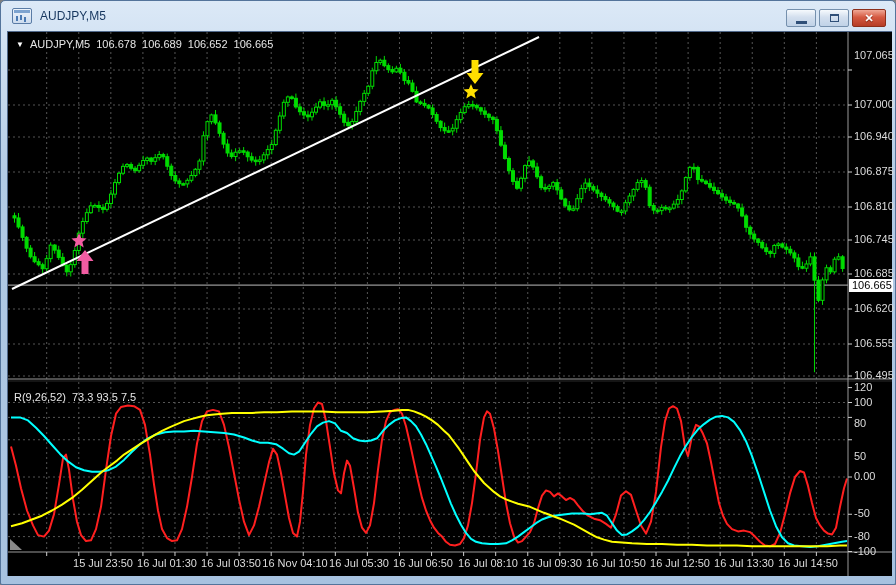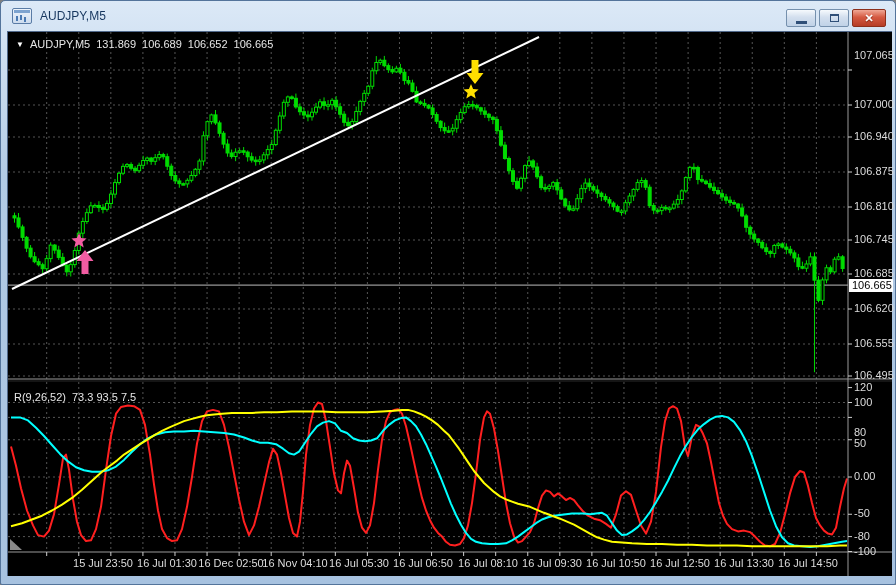--- a/index.html
+++ b/index.html
@@ -566,21 +566,21 @@
         <line x1="680.1000000000003" y1="520" x2="680.1000000000003" y2="524" stroke="#cfcfcf" stroke-width="1"></line>
         <line x1="712.1700000000003" y1="520" x2="712.1700000000003" y2="524" stroke="#cfcfcf" stroke-width="1"></line>
         <line x1="744.2400000000004" y1="520" x2="744.2400000000004" y2="524" stroke="#cfcfcf" stroke-width="1"></line>
         <line x1="776.3100000000004" y1="520" x2="776.3100000000004" y2="524" stroke="#cfcfcf" stroke-width="1"></line>
         <line x1="808.3800000000005" y1="520" x2="808.3800000000005" y2="524" stroke="#cfcfcf" stroke-width="1"></line>
       </svg>
 
     <div class="overlay ohlc">
       <span class="tri">▼</span>
       <span>AUDJPY,M5</span>
-      <span>131.869</span>
+      <span>106.678</span>
       <span>106.689</span>
       <span>106.652</span>
       <span>106.665</span>
     </div>
 
     <div class="overlay ind-head">
       <span>R(9,26,52)</span>
       <span>73.3 93.5 7.5</span>
     </div>
 
@@ -592,32 +592,32 @@
         <div class="axis-label" style="top: 168px;">106.810</div>
         <div class="axis-label" style="top: 201px;">106.745</div>
         <div class="axis-label" style="top: 235px;">106.685</div>
         <div class="axis-label" style="top: 270px;">106.620</div>
         <div class="axis-label" style="top: 305px;">106.555</div>
         <div class="axis-label" style="top: 337px; text-align: right;">106.495</div>
       </div>
     <div id="ind-axis">
         <div class="axis-label" style="top: 348.6px;">120</div>
         <div class="axis-label" style="top: 363.5px;">100</div>
-        <div class="axis-label" style="top: 394px;">80</div>
-        <div class="axis-label" style="top: 405px;">50</div>
+        <div class="axis-label" style="top: 385px;">80</div>
+        <div class="axis-label" style="top: 418px;">50</div>
         <div class="axis-label" style="top: 438px;">0.00</div>
         <div class="axis-label" style="top: 475.25px;">-50</div>
         <div class="axis-label" style="top: 497.6px;">-80</div>
         <div class="axis-label" style="top: 512.5px;">-100</div>
       </div>
     <div id="time-axis">
         <div class="time-label" style="left: 24px; margin-top: 32px;">15 Jul 2024</div>
         <div class="time-label" style="left: 95px;">15 Jul 23:50</div>
         <div class="time-label" style="left: 159px;">16 Jul 01:30</div>
-        <div class="time-label" style="left: 223px;">16 Dec 02:50</div>
+        <div class="time-label" style="left: 223px;">16 Jul 03:50</div>
         <div class="time-label" style="left: 287px;">16 Nov 04:10</div>
         <div class="time-label" style="left: 351px;">16 Jul 05:30</div>
         <div class="time-label" style="left: 415px;">16 Jul 06:50</div>
         <div class="time-label" style="left: 480px;">16 Jul 08:10</div>
         <div class="time-label" style="left: 544px;">16 Jul 09:30</div>
         <div class="time-label" style="left: 608px;">16 Jul 10:50</div>
         <div class="time-label" style="left: 672px;">16 Jul 12:50</div>
         <div class="time-label" style="left: 736px;">16 Jul 13:30</div>
         <div class="time-label" style="left: 800px;">16 Jul 14:50</div>
       </div>

